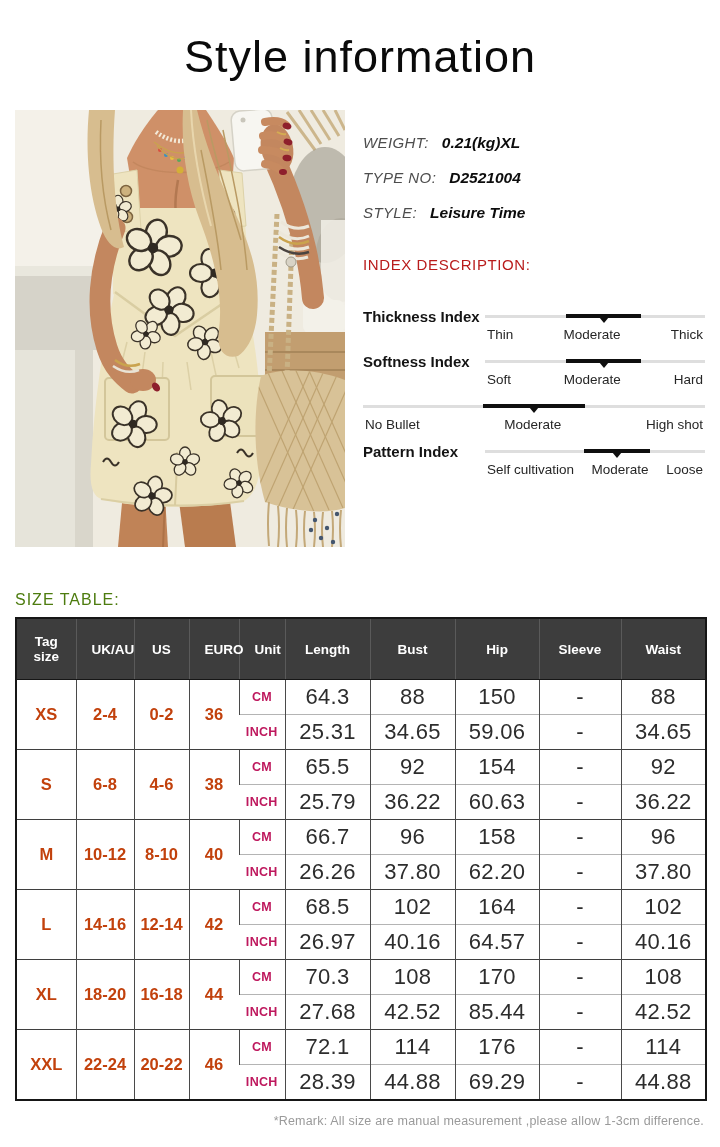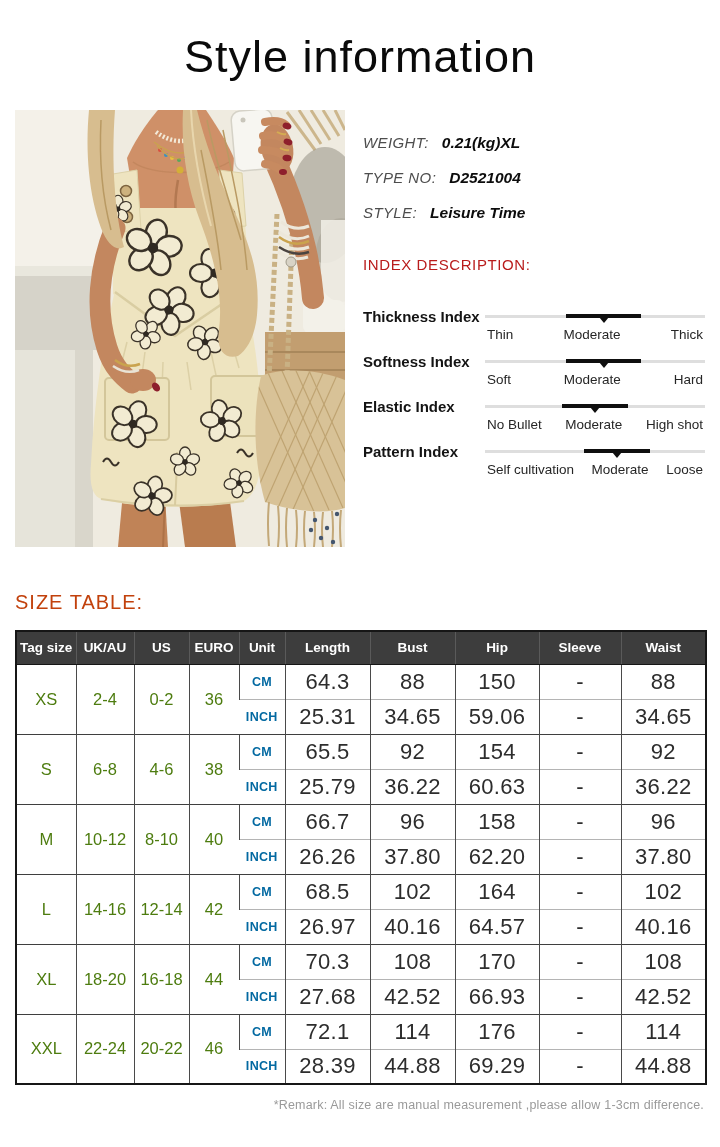--- a/index.html
+++ b/index.html
@@ -25,33 +25,33 @@
   .idx-right { flex:1; min-width:0; }
   .idx-track { position:relative; height:3px; background:#dedede; margin-top:8px; }
   .idx-seg { position:absolute; top:-1px; height:4px; background:#0f0f0f; }
   .idx-seg::after {
     content:""; position:absolute; left:50%; top:3px; margin-left:-5px;
     border-left:5px solid transparent; border-right:5px solid transparent; border-top:6px solid #0f0f0f;
   }
   .p1 { left:37%; width:34%; } .p2 { left:37%; width:34%; }
   .p3 { left:35%; width:30%; } .p4 { left:45%; width:30%; }
   .idx-opts { display:flex; justify-content:space-between; font-size:13.5px; color:#262626; margin-top:9px; padding:0 2px;gap:13px; }
-  .size-heading { font-size:20px; color:#c2410c; letter-spacing:1px; margin:44px 0 16px 15px; }
+  .size-heading { font-size:16px; color:#4d7c0f; letter-spacing:1px; margin:44px 0 8px 15px; }
   table.size { border-collapse:collapse; table-layout:fixed; width:690px; margin-left:15px; border:2px solid #161616; }
   table.size th {
     background:#3d3d3d; color:#ffffff; font-size:13.5px; font-weight:700;
-    height:33px; border-left:1px solid #5a5a5a; border-bottom:1.5px solid #161616; padding:0;
+    height:33px; border-left:1px solid #5a5a5a; border-bottom:1.5px solid #161616; padding:15px;
   }
   table.size th:first-child { border-left:none; }
   table.size td { border-left:1px solid #4a4a4a; text-align:center; height:35px; padding:0; }
   table.size td:first-child { border-left:none; }
   table.size tbody tr.grp-first td { border-top:1.3px solid #3f3f3f; }
   table.size tbody tr.grp-second td { border-top:1px solid #b4b4b4; }
-  td.c-size { font-weight:400; font-size:16.5px; color:#4d7c0f; }
-  td.c-unit { font-weight:700; font-size:12.5px; color:#0369a1; letter-spacing:0.3px; }
+  td.c-size { font-weight:700; font-size:16.5px; color:#c2410c; }
+  td.c-unit { font-weight:700; font-size:12.5px; color:#be185d; letter-spacing:0.3px; }
   td.c-val { font-size:22px; color:#2d2d2d; font-weight:400; letter-spacing:0.3px; }
   .remark { font-size:12.5px; color:#9a9a9a; text-align:right; padding-right:16px; margin-top:13px; letter-spacing:0.2px;padding-left:32px; }
 </style>
 </head>
 <body>
 
 <h1 class="page-title">Style information</h1>
 
 <div class="top">
 
@@ -270,21 +270,20 @@
             <div class="idx-seg p2"></div>
           </div>
         <div class="idx-opts">
           <span>Soft</span>
           <span>Moderate</span>
           <span>Hard</span>
         </div>
       </div>
     </div>
     <div class="idx-row">
-      <div class="idx-label">Elastic Index</div>
       <div class="idx-right">
         <div class="idx-track">
             <div class="idx-seg p3"></div>
           </div>
         <div class="idx-opts">
           <span>No Bullet</span>
           <span>Moderate</span>
           <span>High shot</span>
         </div>
       </div>
@@ -424,21 +423,21 @@
         <td class="c-val">70.3</td>
         <td class="c-val">108</td>
         <td class="c-val">170</td>
         <td class="c-val">-</td>
         <td class="c-val">108</td>
       </tr>
       <tr class="grp-second">
         <td class="c-unit">INCH</td>
         <td class="c-val">27.68</td>
         <td class="c-val">42.52</td>
-        <td class="c-val">66.93</td>
+        <td class="c-val">85.44</td>
         <td class="c-val">-</td>
         <td class="c-val">42.52</td>
       </tr>
       <tr class="grp-first">
         <td class="c-size" rowspan="2">XXL</td>
         <td class="c-size" rowspan="2">22-24</td>
         <td class="c-size" rowspan="2">20-22</td>
         <td class="c-size" rowspan="2">46</td>
         <td class="c-unit">CM</td>
         <td class="c-val">72.1</td>

